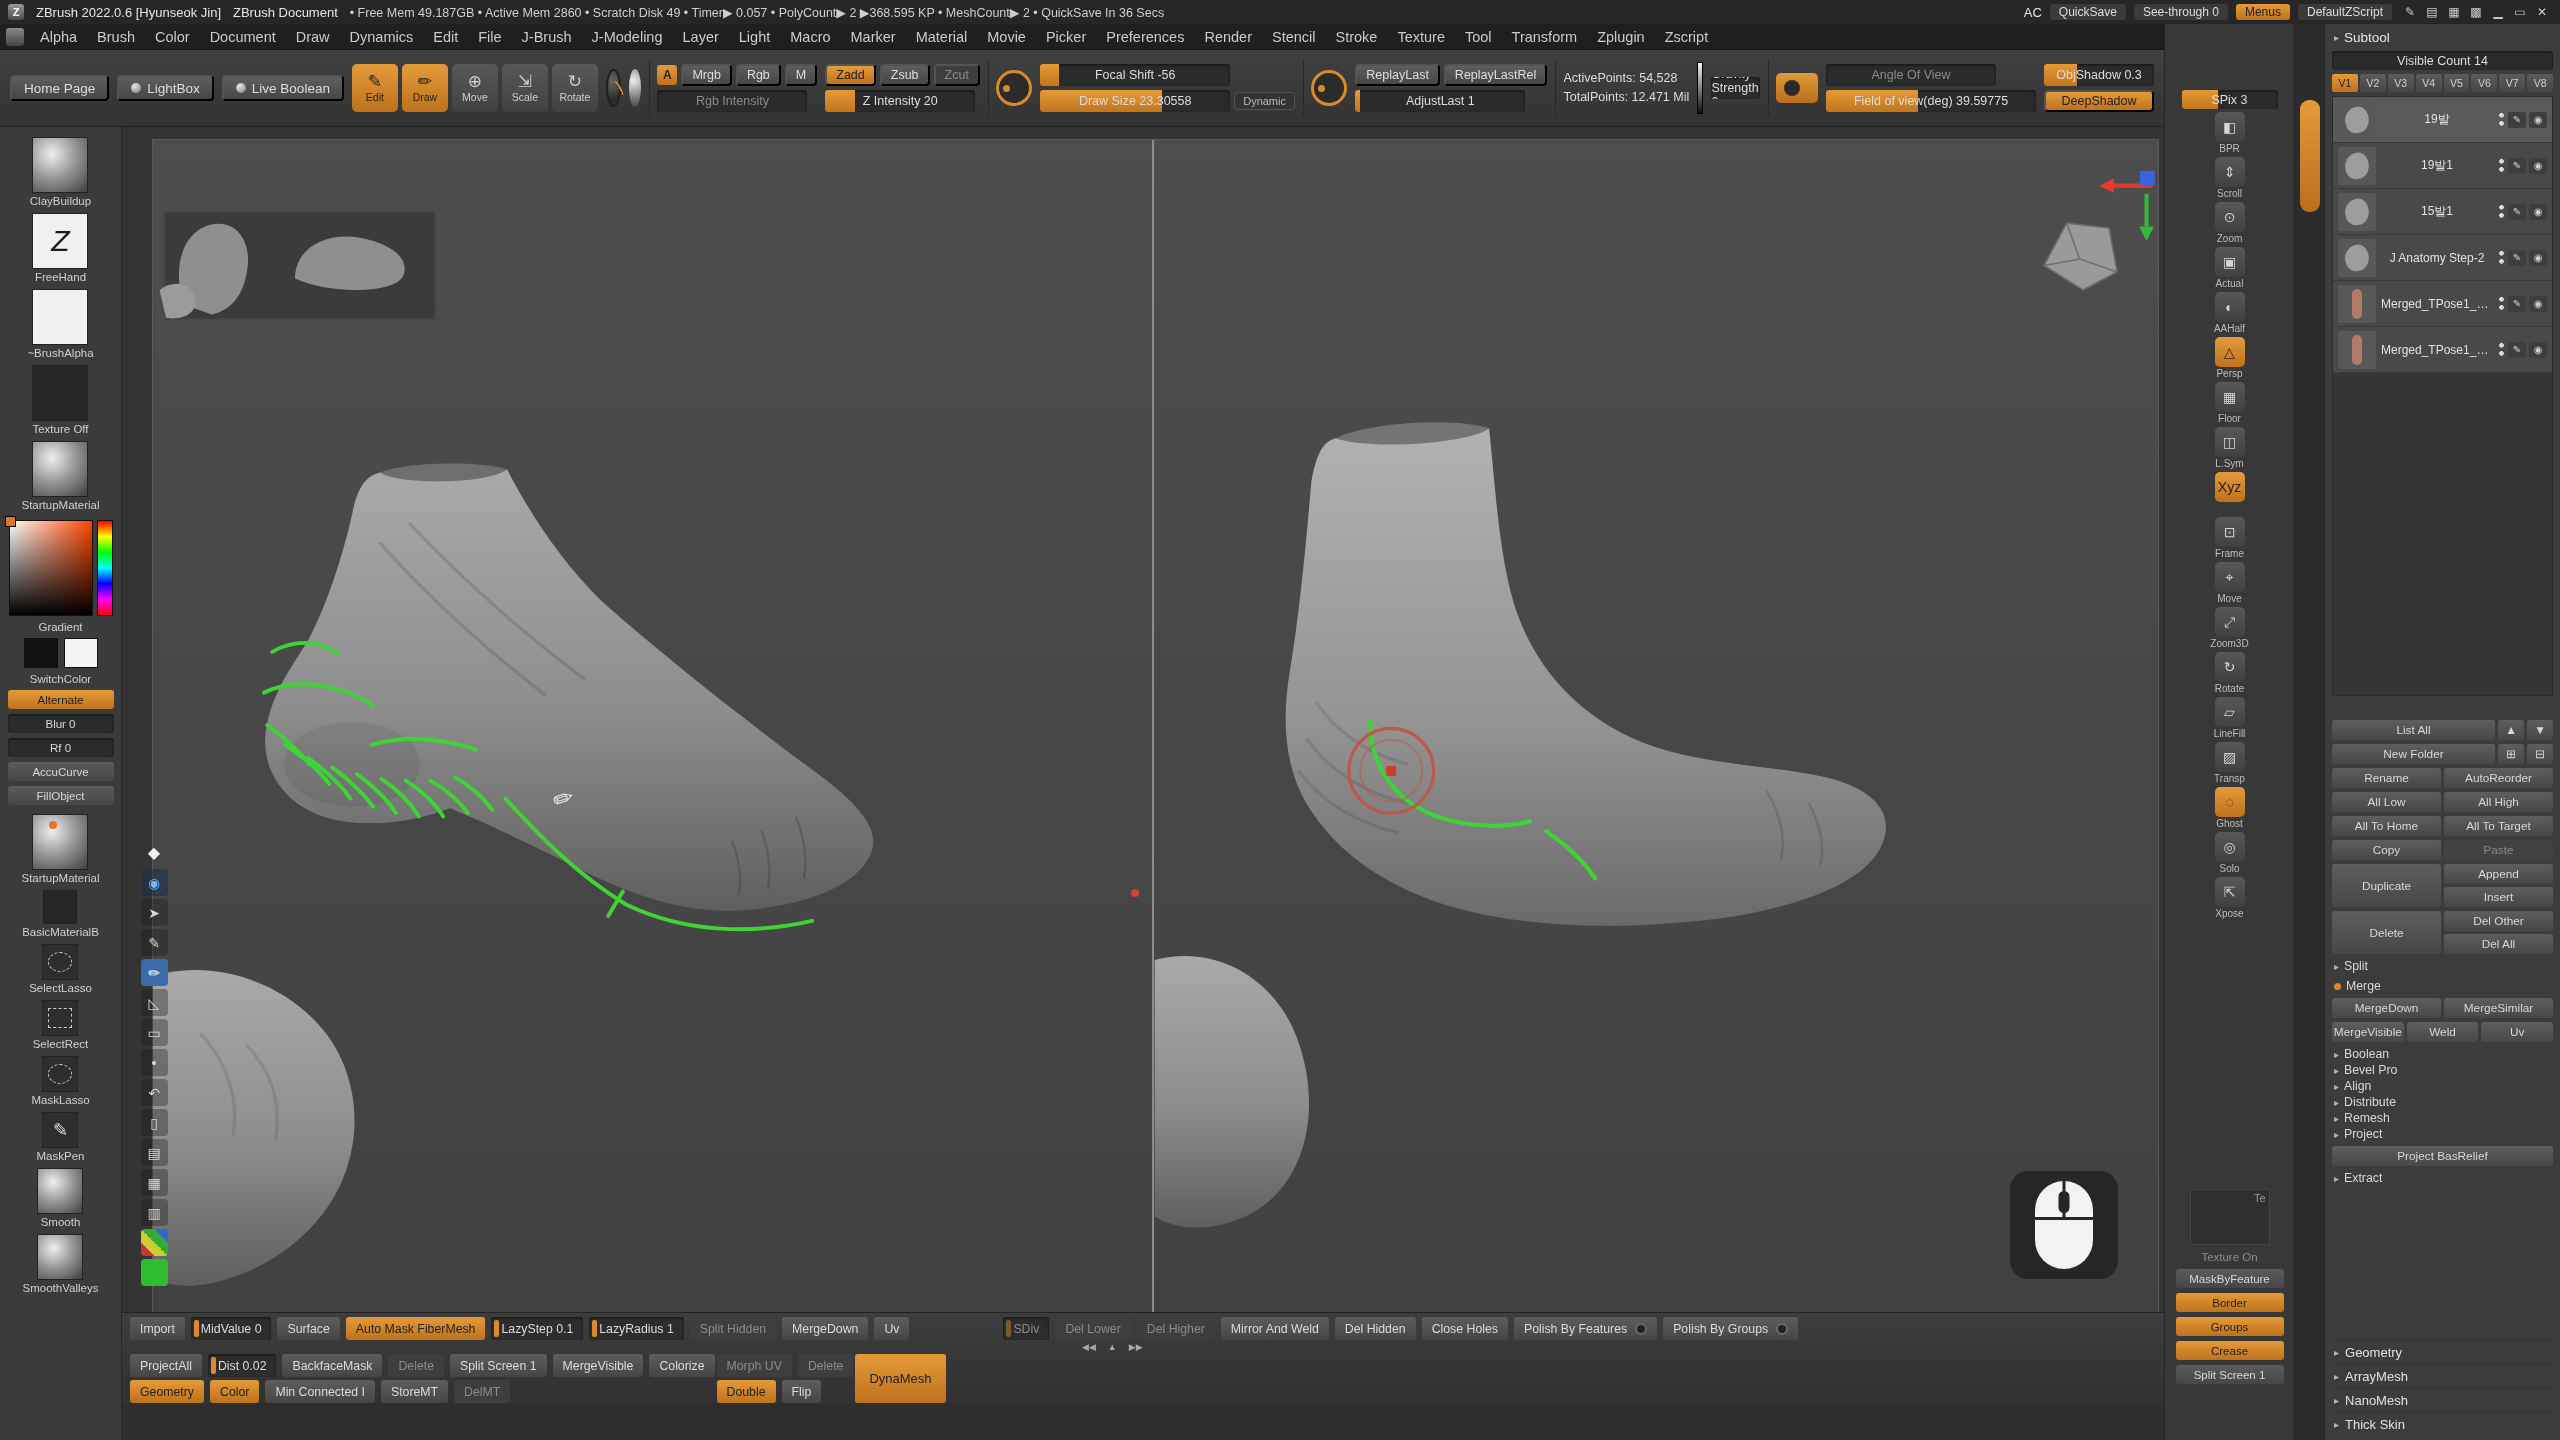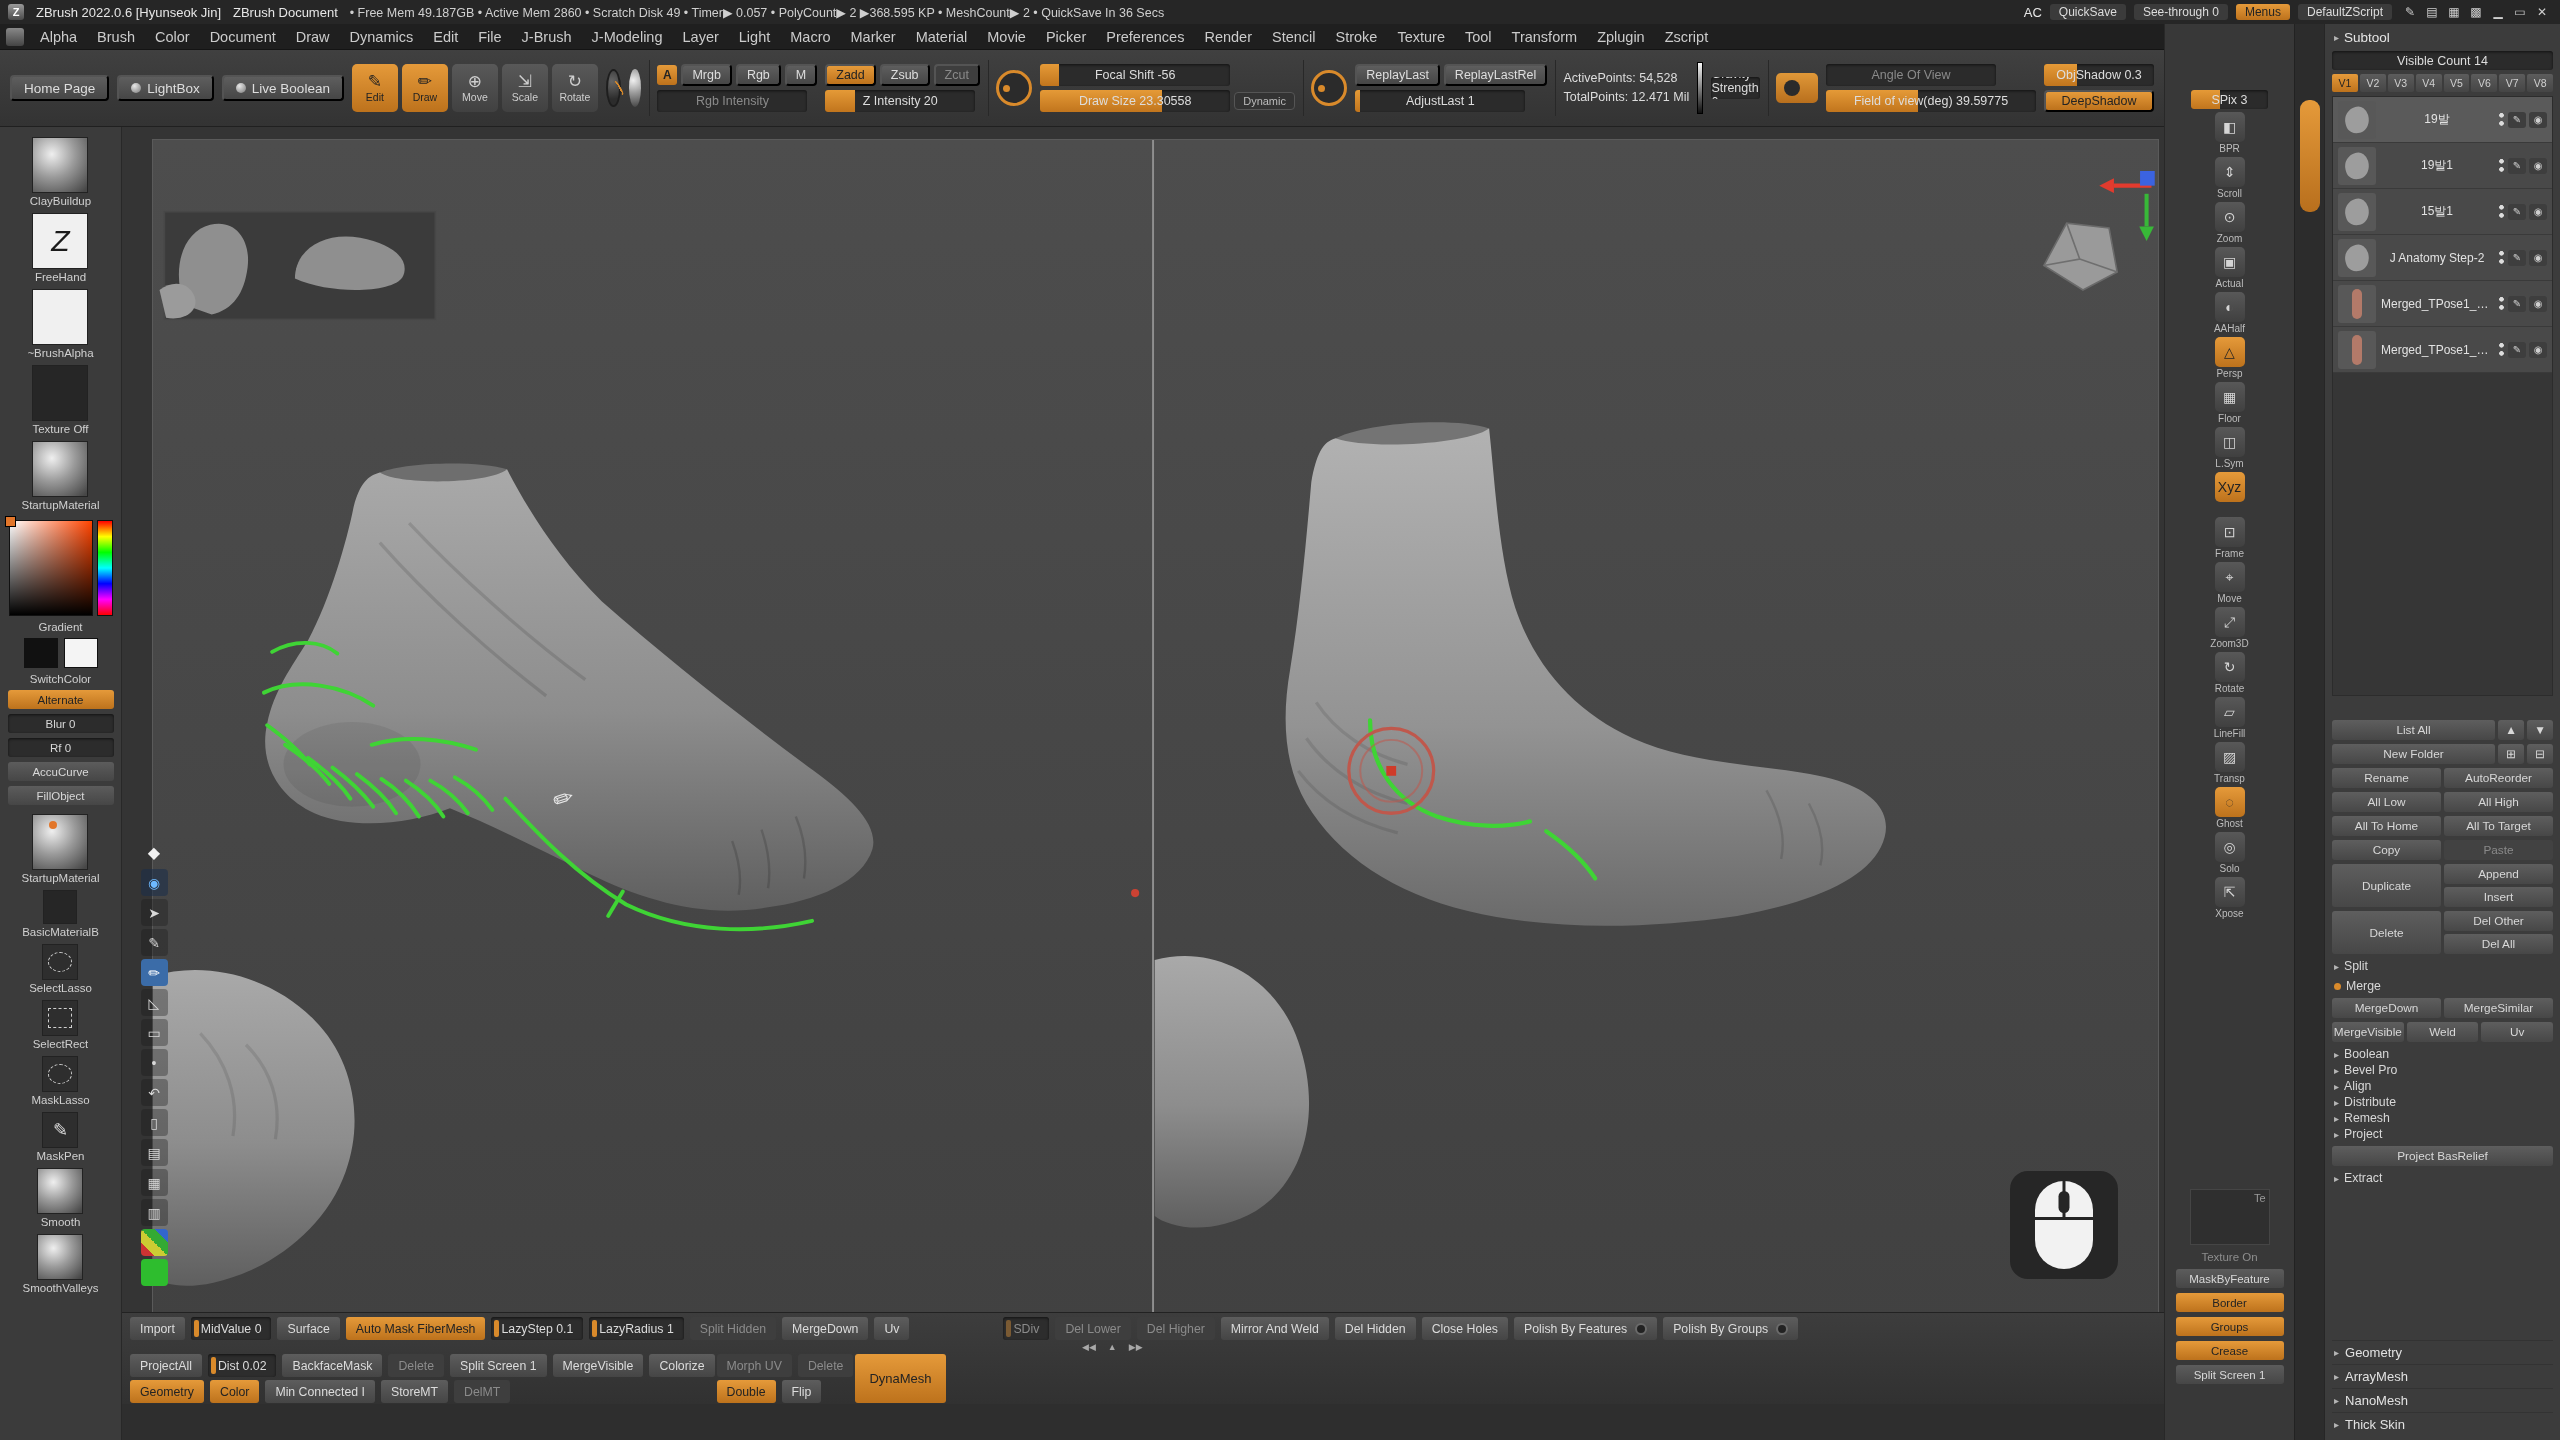--- a/index.html
+++ b/index.html
@@ -95,21 +95,21 @@
 .ts-btn.swatch-multi{background:linear-gradient(45deg,#c33 25%,#cc3 25% 50%,#3a3 50% 75%,#36c 75%)}
 .ts-btn.swatch-green{background:#2ebd2e}
 #mousewrap{position:absolute;left:1888px;top:1044px;width:108px;height:108px;background:#262626;border-radius:18px;display:flex;align-items:center;justify-content:center}
 .mouse{width:58px;height:88px;background:#f2f2f2;border-radius:30px;position:relative}
 .mouse .vline{position:absolute;top:0;left:50%;width:3px;height:36px;background:#262626;transform:translateX(-50%)}
 .mouse .hline{position:absolute;top:36px;left:0;right:0;height:3px;background:#262626}
 .mouse .wheel{position:absolute;top:10px;left:50%;transform:translateX(-50%);width:11px;height:22px;border-radius:6px;background:#262626;z-index:1}
 
 
 #rightstrip{position:absolute;left:2164px;top:24px;width:130px;height:1416px;background:#383838;border-left:1px solid #282828;display:flex;flex-direction:column;align-items:center;gap:3px;padding:66px 4px 56px}
-.spix{width:77px;height:19px;flex:none}
+.spix{width:96px;height:19px;flex:none}
 .rs-list{display:flex;flex-direction:column;align-items:center;gap:3px}
 .rs-item{width:56px;display:flex;flex-direction:column;align-items:center;gap:1px}
 .rs-item .ic{width:30px;height:30px;border-radius:5px;background:linear-gradient(#585858,#404040);display:flex;align-items:center;justify-content:center;font-size:14px;color:#d5d5d5}
 .rs-item.active .ic{background:linear-gradient(#e59a3a,#bd721c);color:#232323}
 .rs-item .lb{font-size:10px;color:#bdbdbd;height:11px}
 .rs-bottom{margin-top:auto;display:flex;flex-direction:column;align-items:center;gap:6px}
 .rs-thumbbox{width:80px;height:56px;background:#2f2f2f;border:1px solid #454545;display:flex;align-items:flex-start;justify-content:flex-end;font-size:11px;color:#999;padding:2px 3px}
 .rs-texlabel{font-size:11.5px;color:#8d8d8d}
 .rs-btn{width:108px;height:19px;border-radius:3px;background:linear-gradient(#5c5c5c,#464646);display:flex;align-items:center;justify-content:center;font-size:11.5px;color:#d8d8d8;white-space:nowrap}
 .rs-btn.active{background:linear-gradient(#e59a3a,#bd721c);color:#232323}

